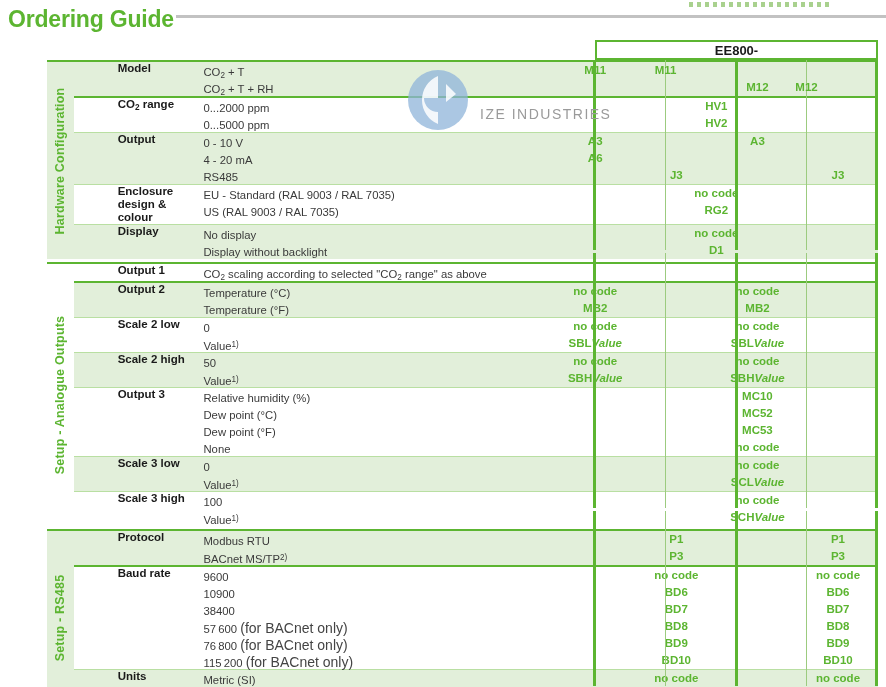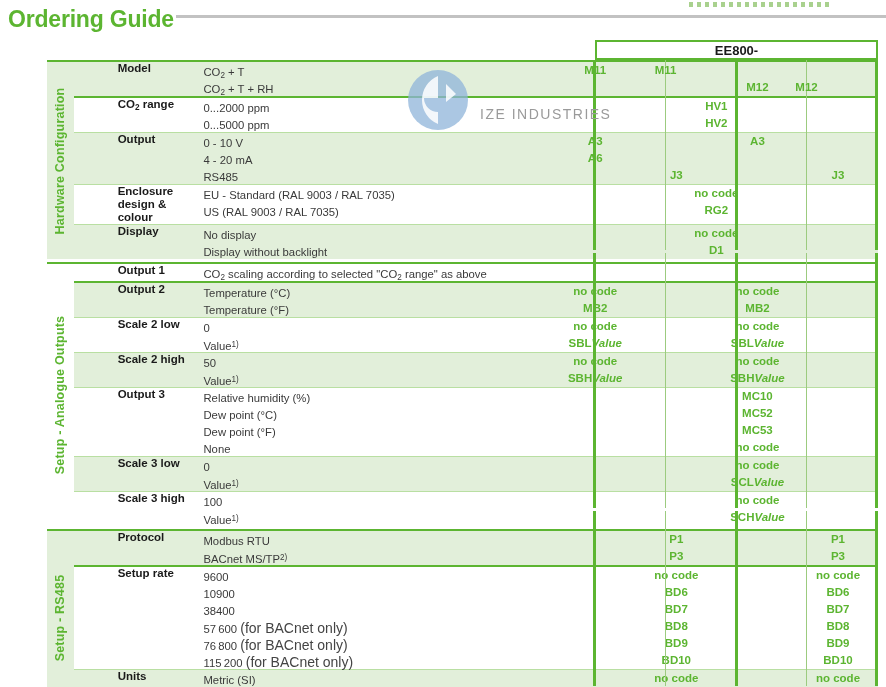--- a/index.html
+++ b/index.html
@@ -499,21 +499,21 @@
             <div class="ln">&nbsp;</div>
           </td>
       <td class="code">
         <div class="ln">P1</div>
         <div class="ln">P3</div>
       </td>
     </tr>
 
     <tr class="rw-a">
       <td class="lbl sep-top">
-        <div class="lblwrap">Setup rate</div>
+        <div class="lblwrap">Baud rate</div>
       </td>
       <td class="desc sep-top">
         <div class="ln">9600</div>
         <div class="ln">10900</div>
         <div class="ln">38400</div>
         <div class="ln">57 600 <span class="sm">(for BACnet only)</span></div>
         <div class="ln">76 800 <span class="sm">(for BACnet only)</span></div>
         <div class="ln">115 200 <span class="sm">(for BACnet only)</span></div>
       </td>
       <td class="code sep-top">

